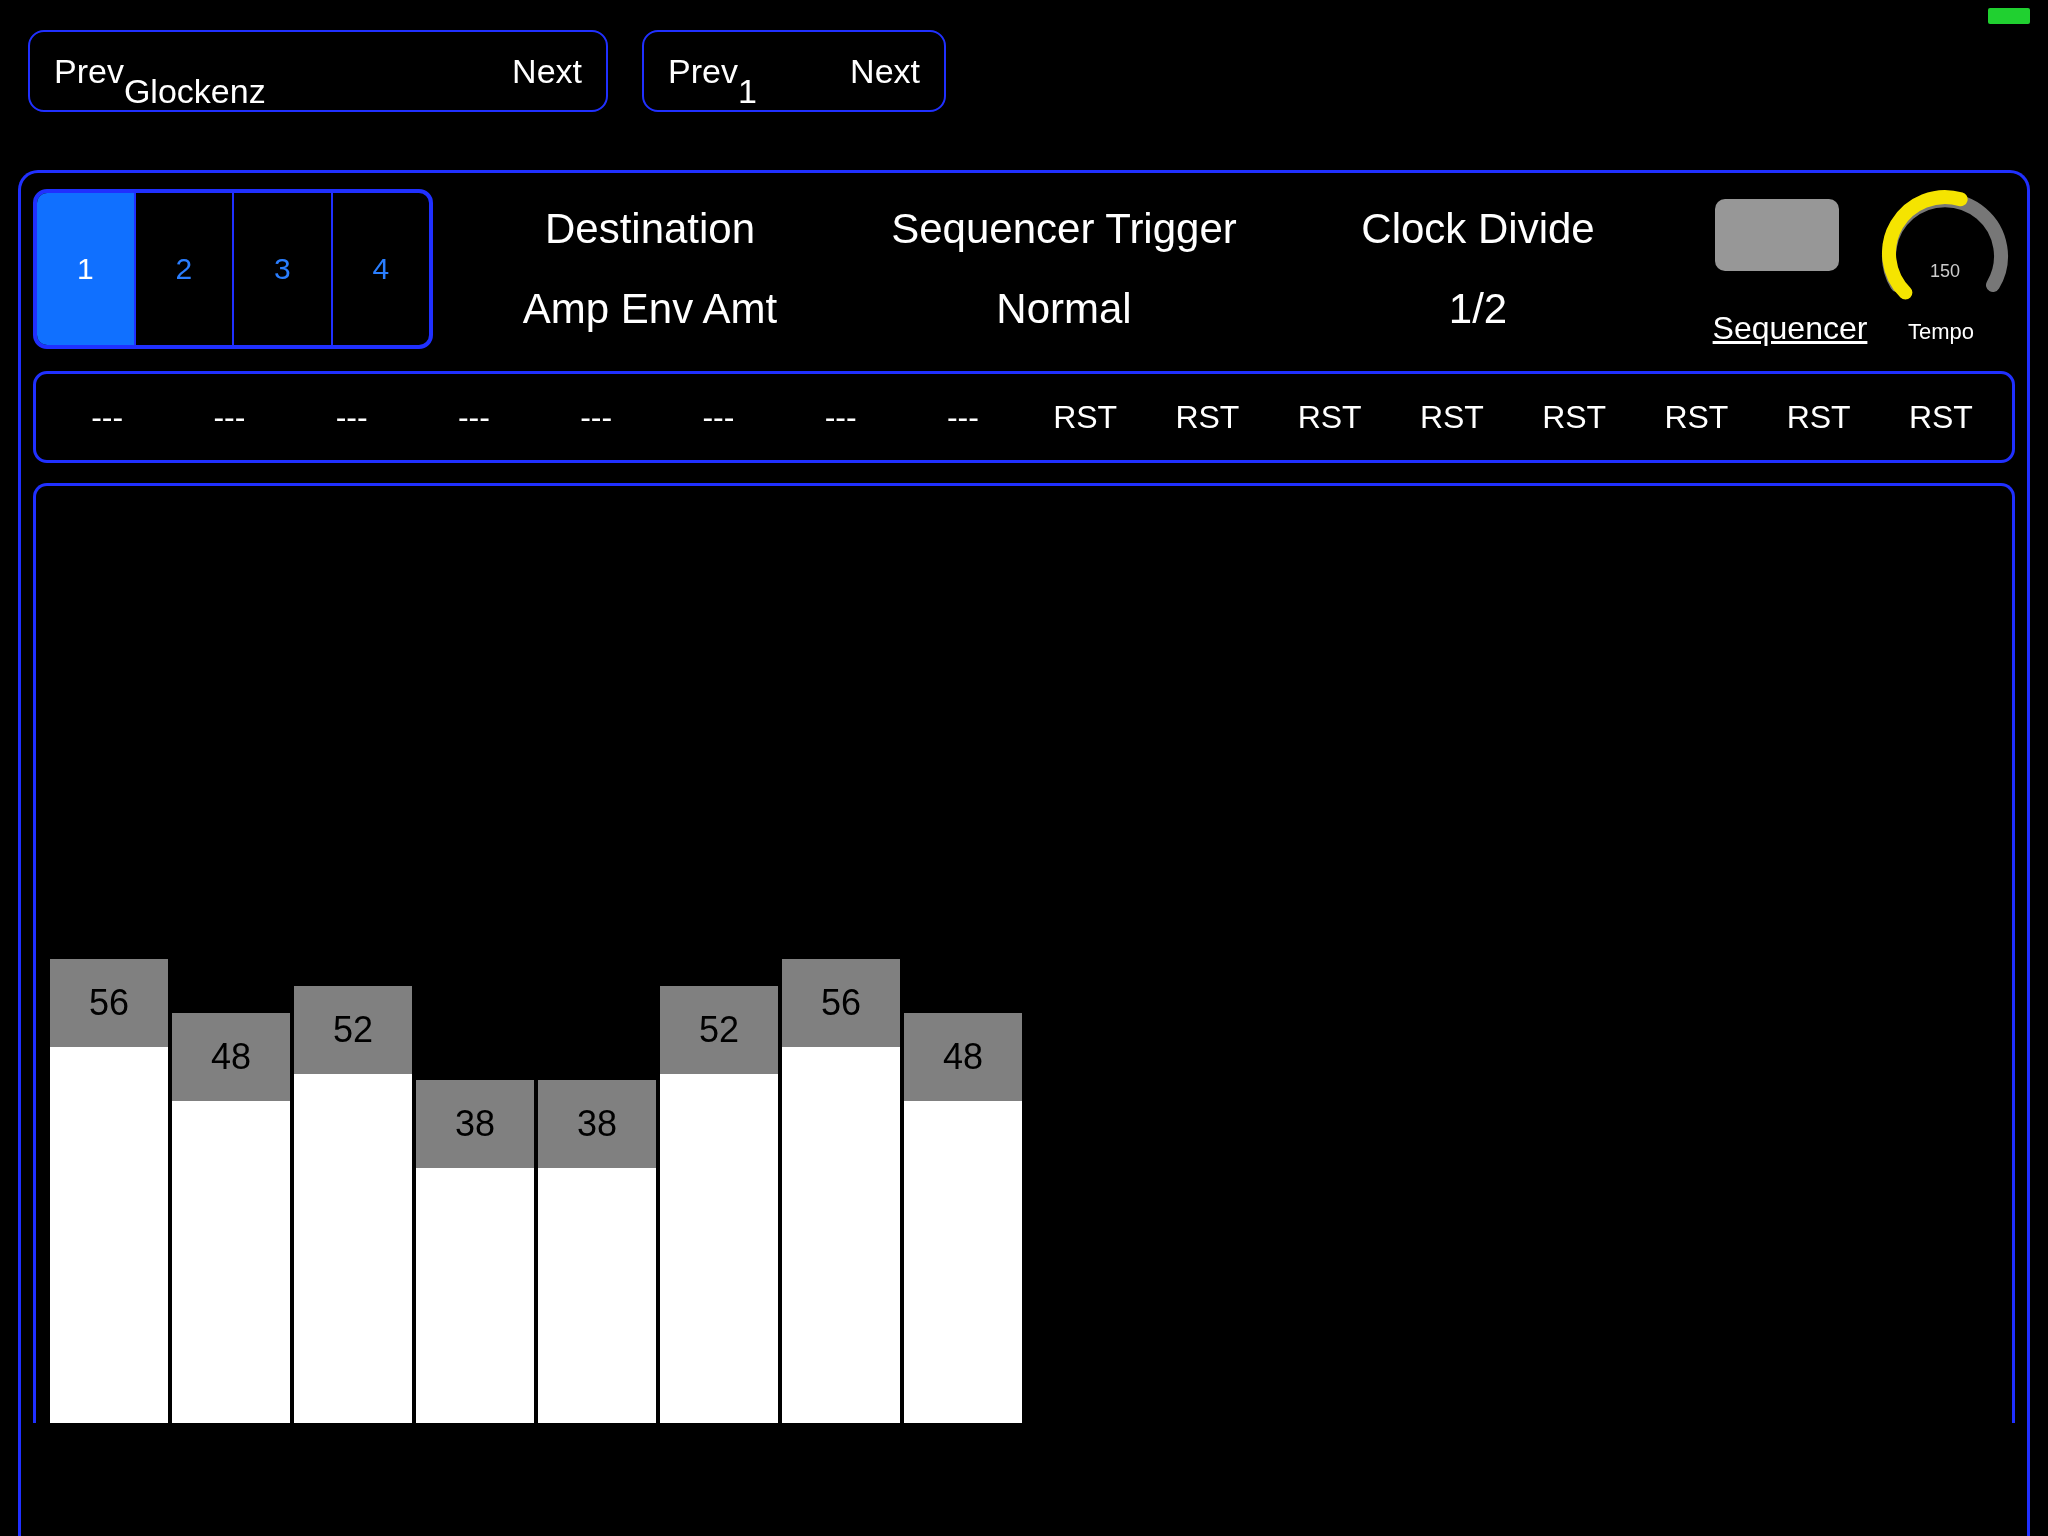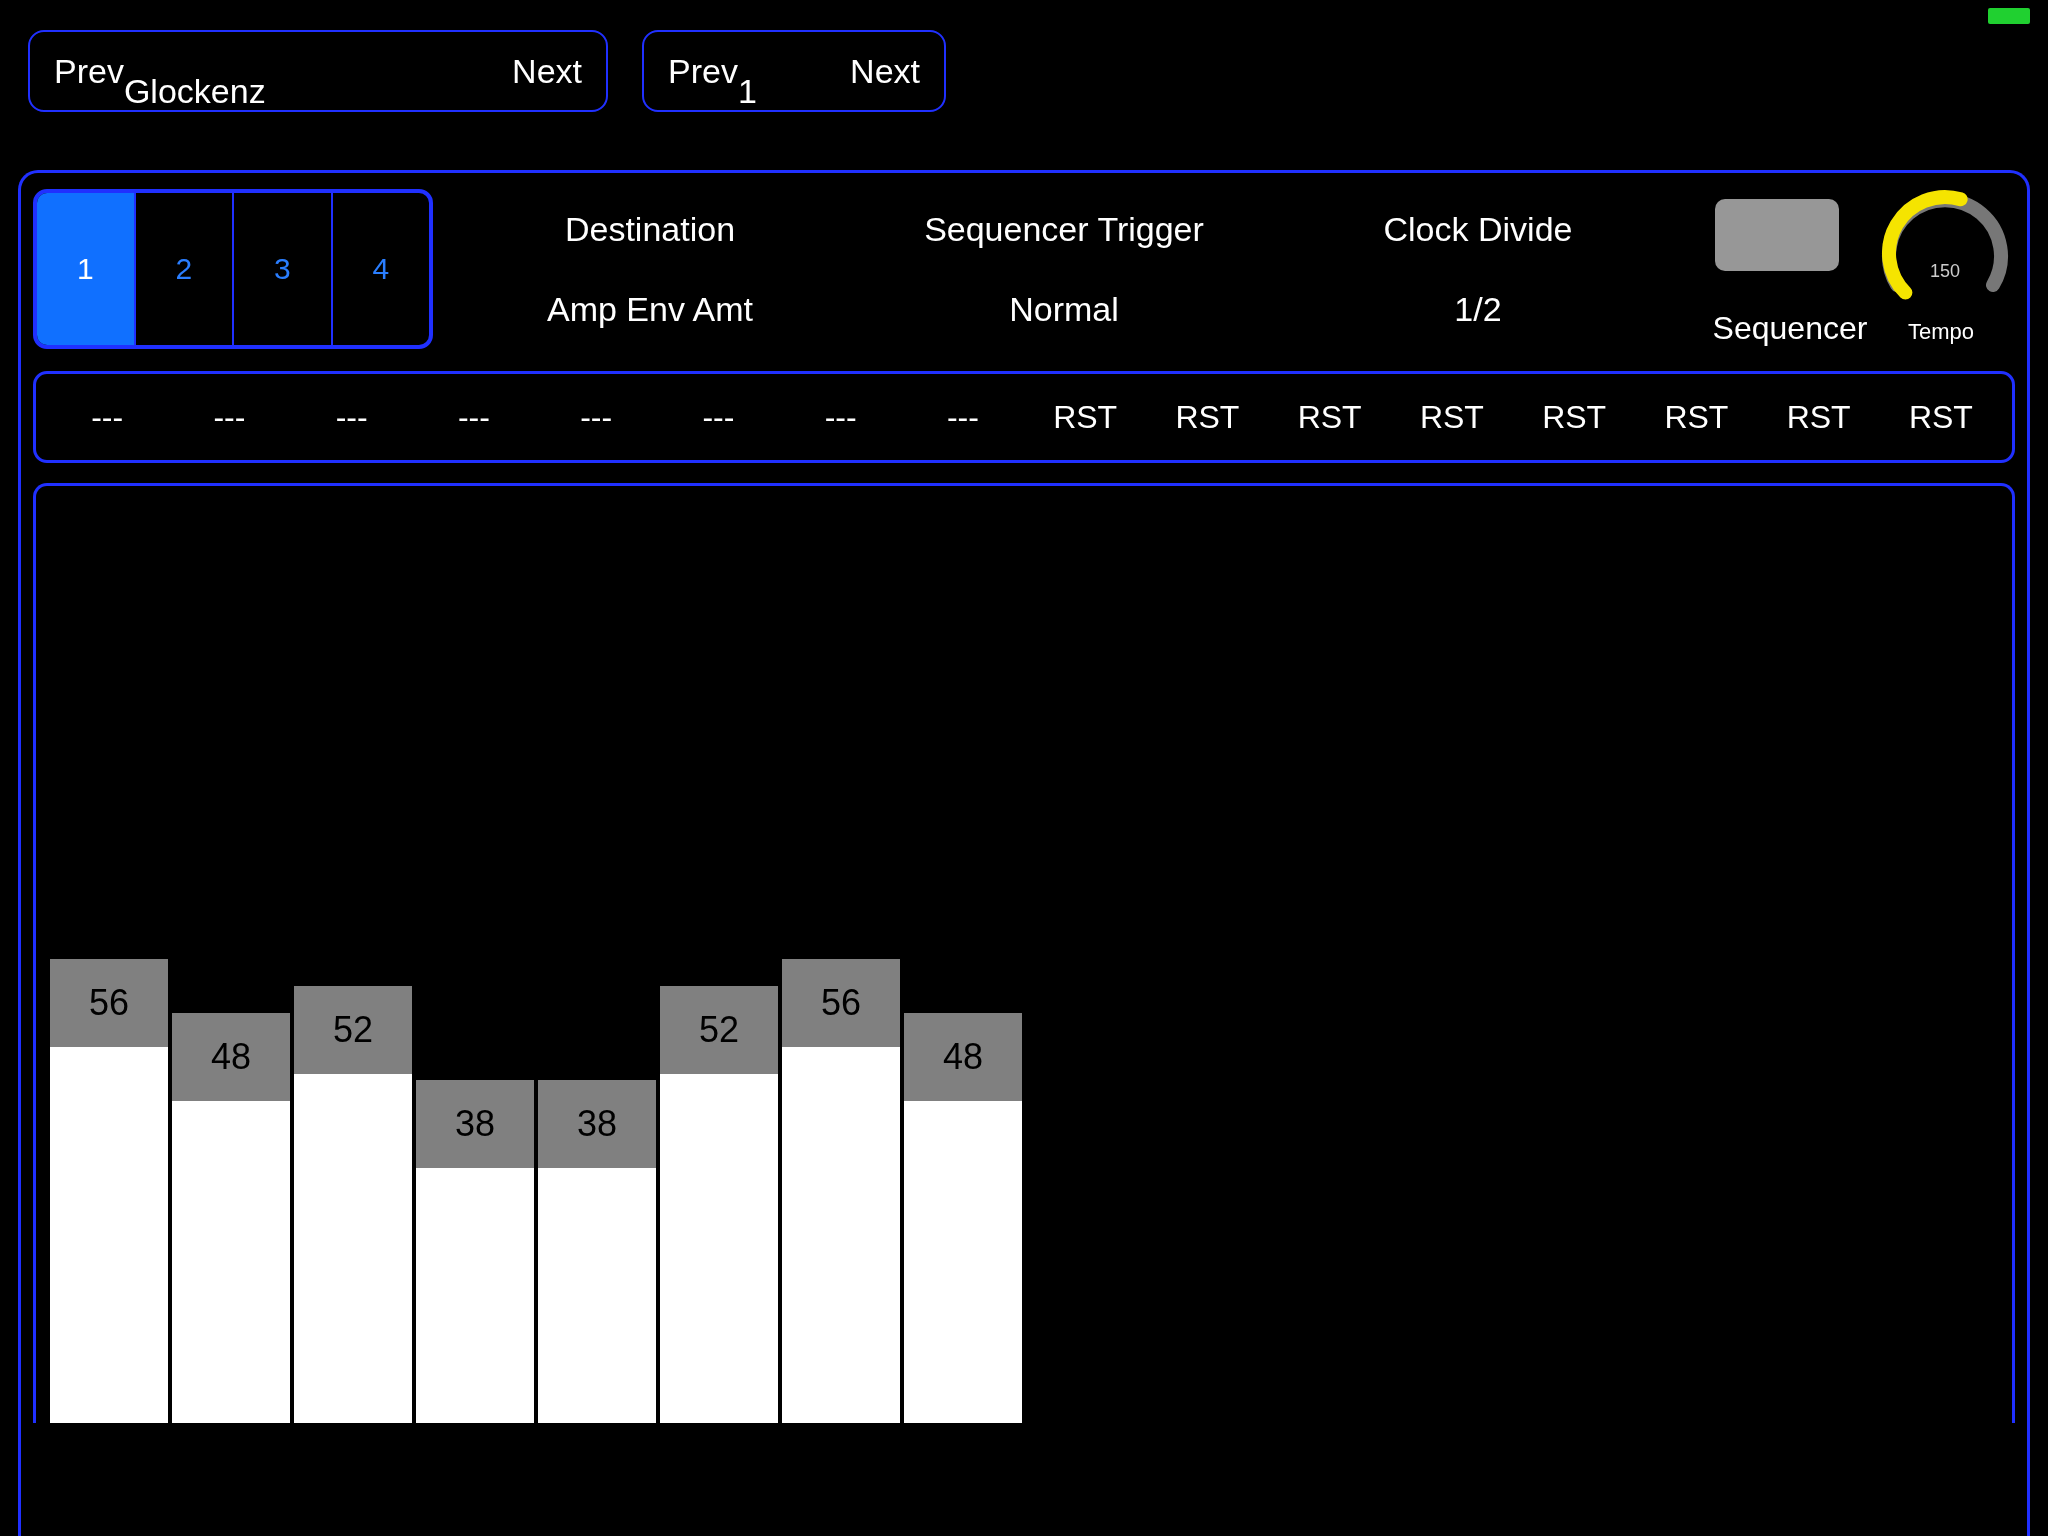--- a/index.html
+++ b/index.html
@@ -113,21 +113,21 @@
   .seq-btn:last-child{border-right:none;}
   .seq-btn.active{background:var(--blue);color:#fff;}
 
   .params{
     flex:1;
     display:grid;
     grid-template-columns:repeat(3,1fr);
     grid-template-rows:1fr 1fr;
     align-items:center;
     justify-items:center;
-    font-size:34px;
+    font-size:42px;
     padding:0 10px;
   }
 
   .tempo-block{
     width:320px;
     display:flex;
     align-items:center;
     position:relative;
   }
   .seq-toggle{
@@ -136,20 +136,21 @@
     width:124px; height:72px;
     background:#979797;
     border-radius:10px;
   }
   .seq-label{
     position:absolute;
     left:0; right:130px;
     bottom:2px;
     text-align:center;
     font-size:32px;
+    text-decoration:underline;
   }
   .knob{
     position:absolute;
     right:0; top:0;
     width:140px; height:160px;
   }
   .knob svg{position:absolute;left:0;top:0;}
   .knob-val{
     position:absolute;
     left:0; right:0; top:72px;

